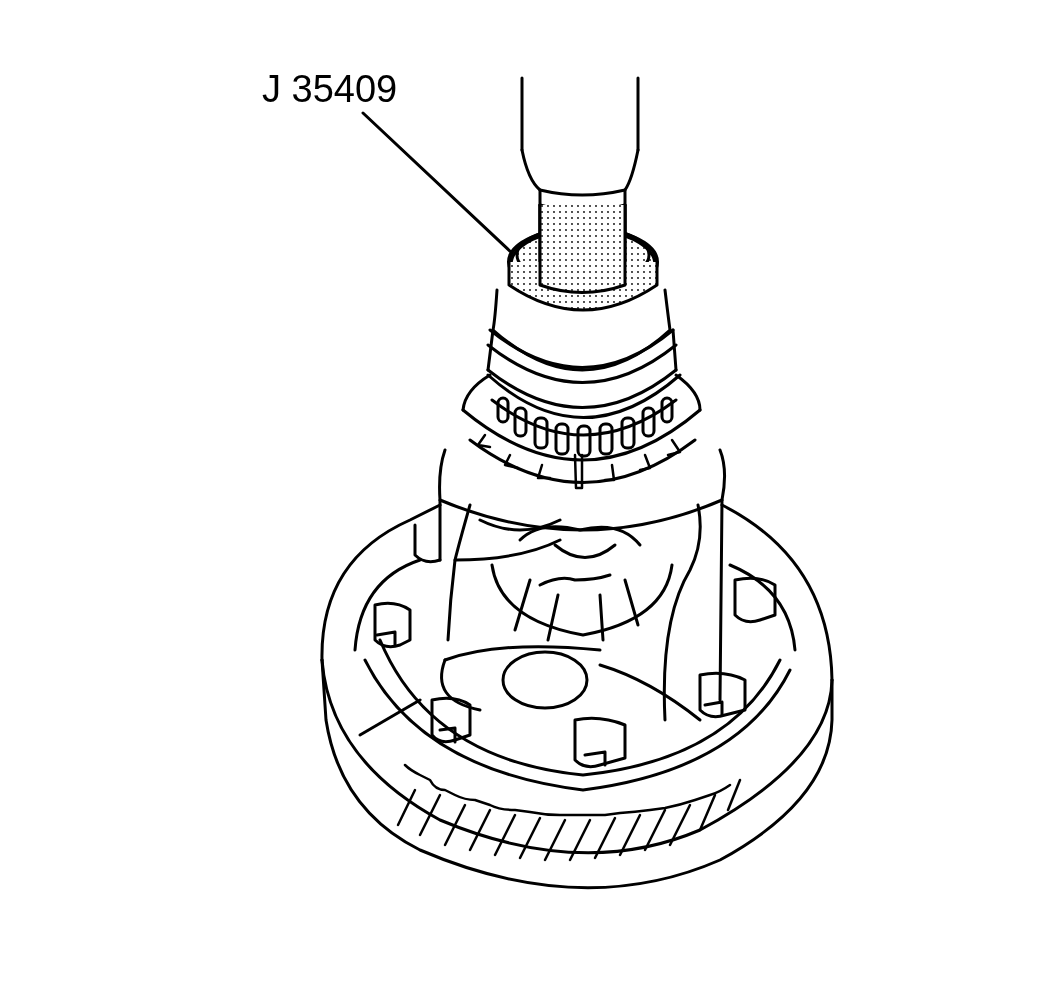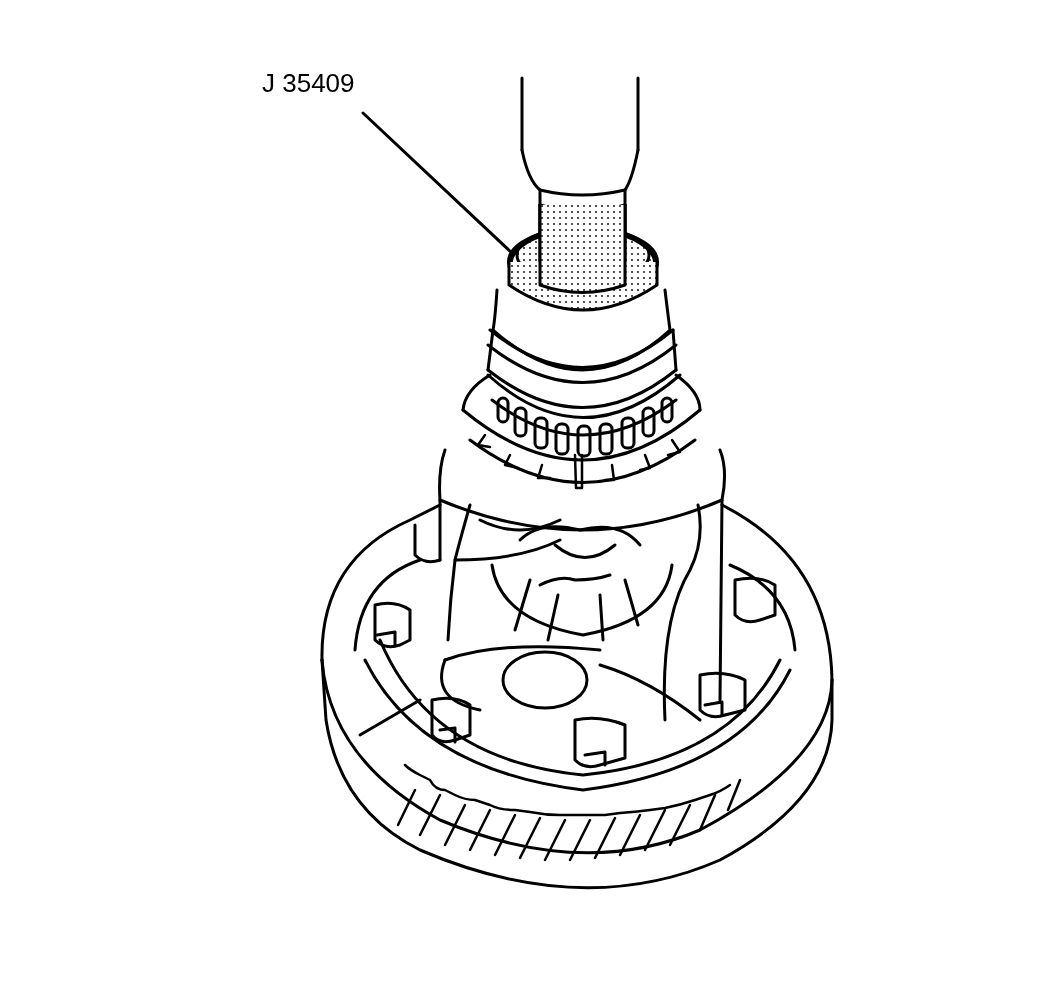--- a/index.html
+++ b/index.html
@@ -1,21 +1,21 @@
 <!DOCTYPE html>
 <html><head>
 <meta charset="utf-8">
 <style>
   html, body { margin: 0; padding: 0; background: #ffffff; }
   body { width: 1051px; height: 988px; position: relative; overflow: hidden; }
   .label {
     position: absolute;
     left: 262px; top: 70px;
     font-family: "Liberation Sans", sans-serif;
-    font-size: 26px;
+    font-size: 38px;
     color: #000;
     letter-spacing: 0px;
     line-height: 1;
   }
   svg { position: absolute; left: 0; top: 0; }
 </style>
 </head>
 <body>
 
 <div class="label">J 35409</div>

